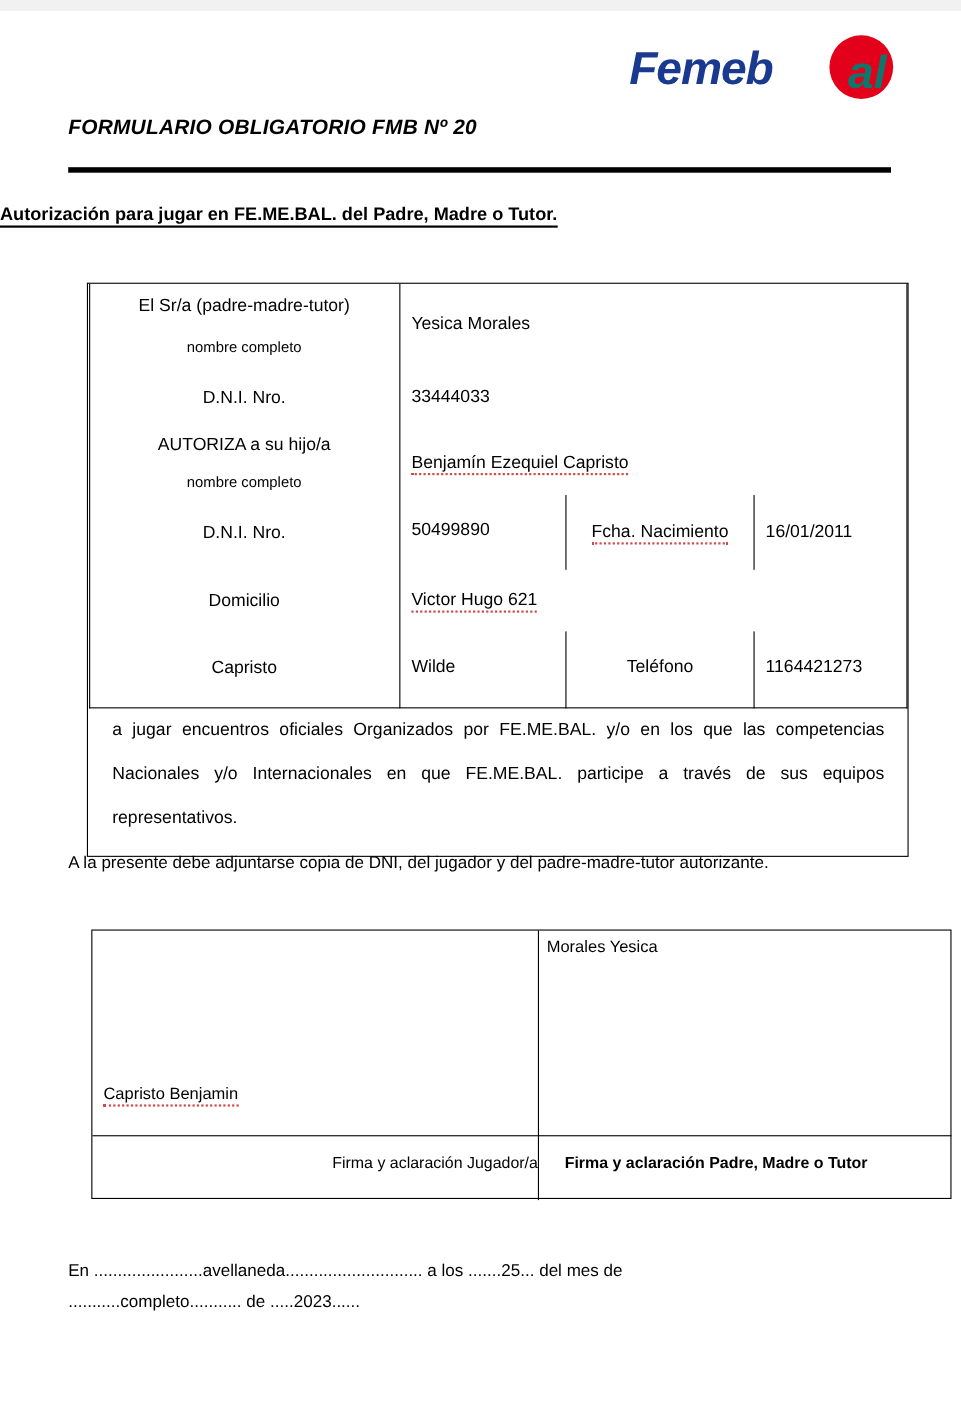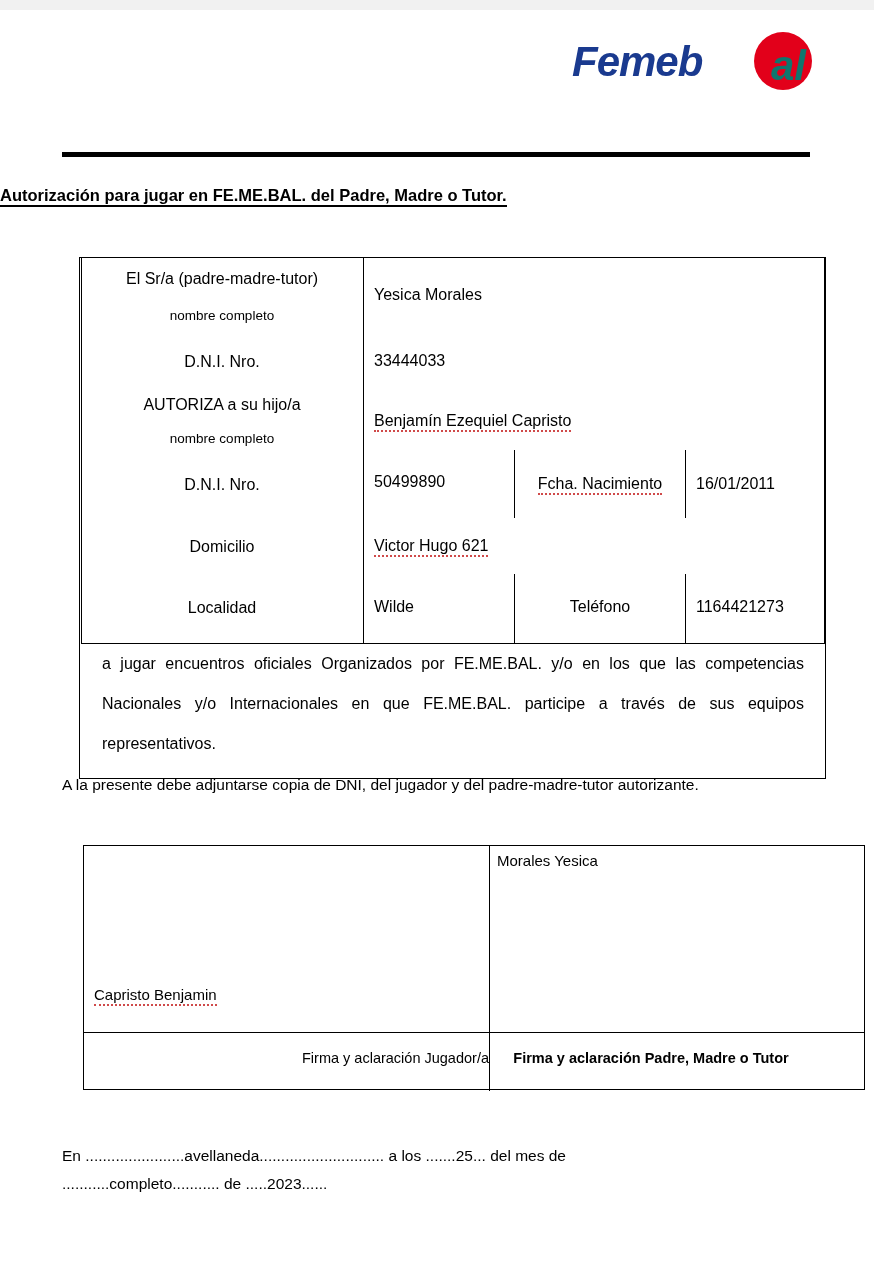--- a/index.html
+++ b/index.html
@@ -243,20 +243,21 @@
 <div class="page">
 
   <div class="topbar"></div>
 
   <div class="logo">
     <div class="logo-dot"></div>
     <div class="logo-text">Femeb</div>
     <div class="logo-tail">al</div>
   </div>
 
+  <div class="form-title">FORMULARIO OBLIGATORIO FMB Nº 20</div>
   <div class="rule"></div>
   <div class="subtitle"><span>Autorización para jugar en FE.ME.BAL. del Padre, Madre o Tutor.</span></div>
 
   <div class="mainbox">
 
     <div class="vline" style="left:1px; top:0; height:386px;"></div>
     <div class="vline" style="left:283px; top:0; height:386px;"></div>
     <div class="vline" style="left:744px; top:0; height:386px;"></div>
     <div class="vline" style="left:434px; top:192px; height:68px;"></div>
     <div class="vline" style="left:605px; top:192px; height:68px;"></div>
@@ -277,21 +278,21 @@
     <div class="cell val" style="left:294px; top:154px;"><span class="squiggle">Benjamín Ezequiel Capristo</span></div>
 
     <div class="cell lbl" style="left:1px; top:218px; width:282px;">D.N.I. Nro.</div>
     <div class="cell val" style="left:294px; top:215px;">50499890</div>
     <div class="cell lbl" style="left:435px; top:217px; width:170px;"><span class="squiggle">Fcha. Nacimiento</span></div>
     <div class="cell val" style="left:616px; top:217px;">16/01/2011</div>
 
     <div class="cell lbl" style="left:1px; top:280px; width:282px;">Domicilio</div>
     <div class="cell val" style="left:294px; top:279px;"><span class="squiggle">Victor Hugo 621</span></div>
 
-    <div class="cell lbl" style="left:1px; top:341px; width:282px;">Localidad</div>
+    <div class="cell lbl" style="left:1px; top:341px; width:282px;">Capristo</div>
     <div class="cell val" style="left:294px; top:340px;">Wilde</div>
     <div class="cell lbl" style="left:435px; top:340px; width:170px;">Teléfono</div>
     <div class="cell val" style="left:616px; top:340px;">1164421273</div>
 
     <div class="paragraph">a jugar encuentros oficiales Organizados por FE.ME.BAL. y/o en los que las competencias Nacionales y/o Internacionales en que FE.ME.BAL. participe a través de sus equipos representativos.</div>
   </div>
 
   <div class="note">A la presente debe adjuntarse copia de DNI, del jugador y del padre-madre-tutor autorizante.</div>
 
   <div class="sigbox">

